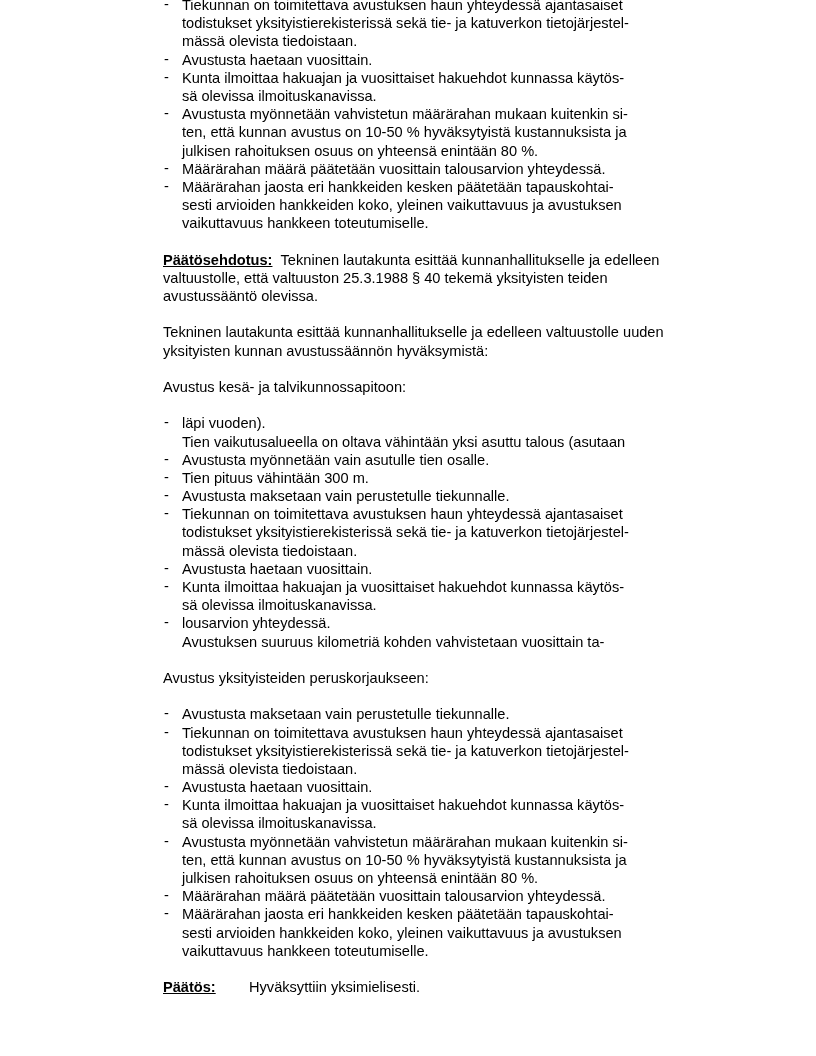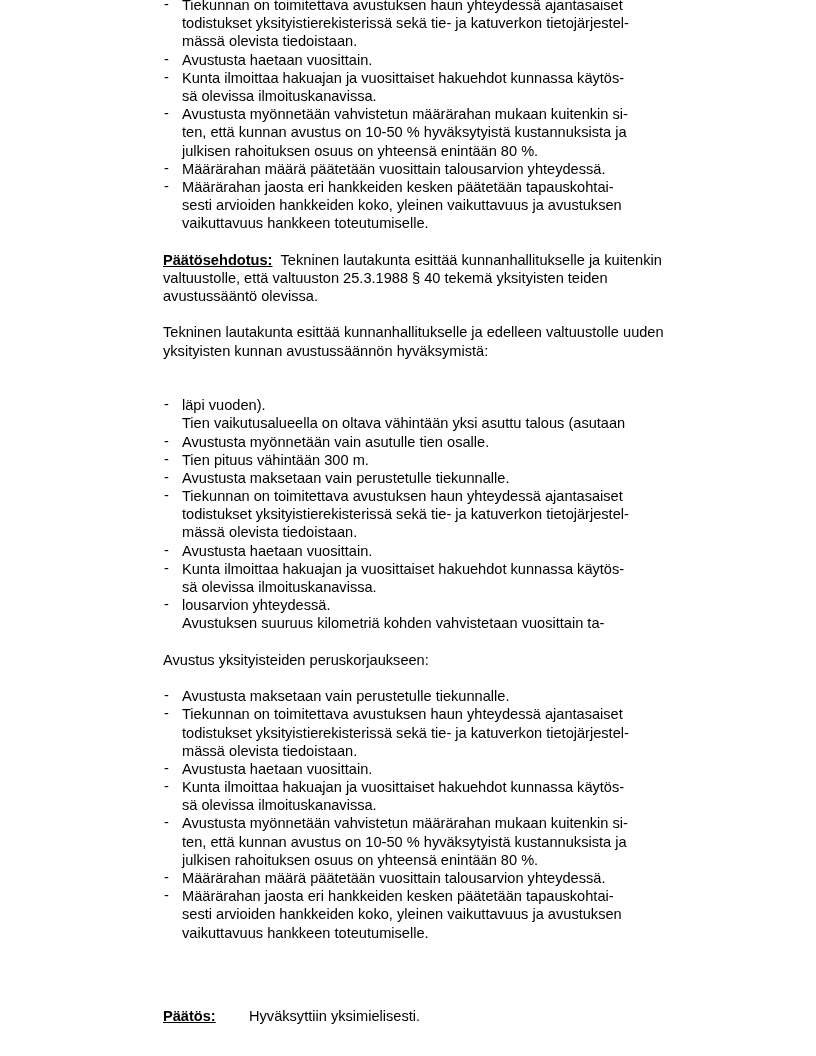--- a/index.html
+++ b/index.html
@@ -7,21 +7,21 @@
     width: 816px; height: 1056px; overflow: hidden; position: relative;
     font-family: "Liberation Sans", sans-serif; font-size: 14.6px; color: #000;
   }
   .page { position: absolute; left: 163px; top: -4px; width: 560px; }
   .line { height: 18.2px; line-height: 18.2px; white-space: nowrap; }
   .blank { height: 18.2px; }
   .item { position: relative; padding-left: 19px; }
   .item .dash { position: absolute; left: 1px; top: 0; }
   .item .txt { display: block; }
   .item .txt span { display: block; height: 18.2px; line-height: 18.2px; white-space: nowrap; }
-  .label { font-weight: bold; text-decoration: underline; margin-top: 47px; }
+  .label { font-weight: bold; text-decoration: underline; }
   .decision .label { display: inline-block; width: 86px; }
   .para span { display: block; height: 18.2px; line-height: 18.2px; white-space: nowrap; }
 </style>
 </head>
 <body>
 
 <div class="page">
   <div>
       <div class="item">
         <span class="dash">-</span>
@@ -63,32 +63,33 @@
         <span class="txt">
           <span>Määrärahan jaosta eri hankkeiden kesken päätetään tapauskohtai-</span>
           <span>sesti arvioiden hankkeiden koko, yleinen vaikuttavuus ja avustuksen</span>
           <span>vaikuttavuus hankkeen toteutumiselle.</span>
         </span>
       </div>
     </div>
   <div class="blank"></div>
 
   <div class="para">
-    <span><span class="label" style="display:inline">Päätösehdotus:</span>&nbsp;&nbsp;<span style="display:inline">Tekninen lautakunta esittää kunnanhallitukselle ja kuitenkin</span></span>
+    <span><span class="label" style="display:inline">Päätösehdotus:</span>&nbsp;&nbsp;<span style="display:inline">Tekninen lautakunta esittää kunnanhallitukselle ja edelleen</span></span>
     <span>valtuustolle, että valtuuston 25.3.1988 § 40 tekemä yksityisten teiden</span>
     <span>avustussääntö olevissa.</span>
   </div>
   <div class="blank"></div>
 
   <div class="para">
     <span>Tekninen lautakunta esittää kunnanhallitukselle ja edelleen valtuustolle uuden</span>
     <span>yksityisten kunnan avustussäännön hyväksymistä:</span>
   </div>
   <div class="blank"></div>
 
+  <div class="line">Avustus kesä- ja talvikunnossapitoon:</div>
   <div class="blank"></div>
   <div>
       <div class="item">
         <span class="dash">-</span>
         <span class="txt">
           <span>läpi vuoden).</span>
           <span>Tien vaikutusalueella on oltava vähintään yksi asuttu talous (asutaan</span>
         </span>
       </div>
       <div class="item">

